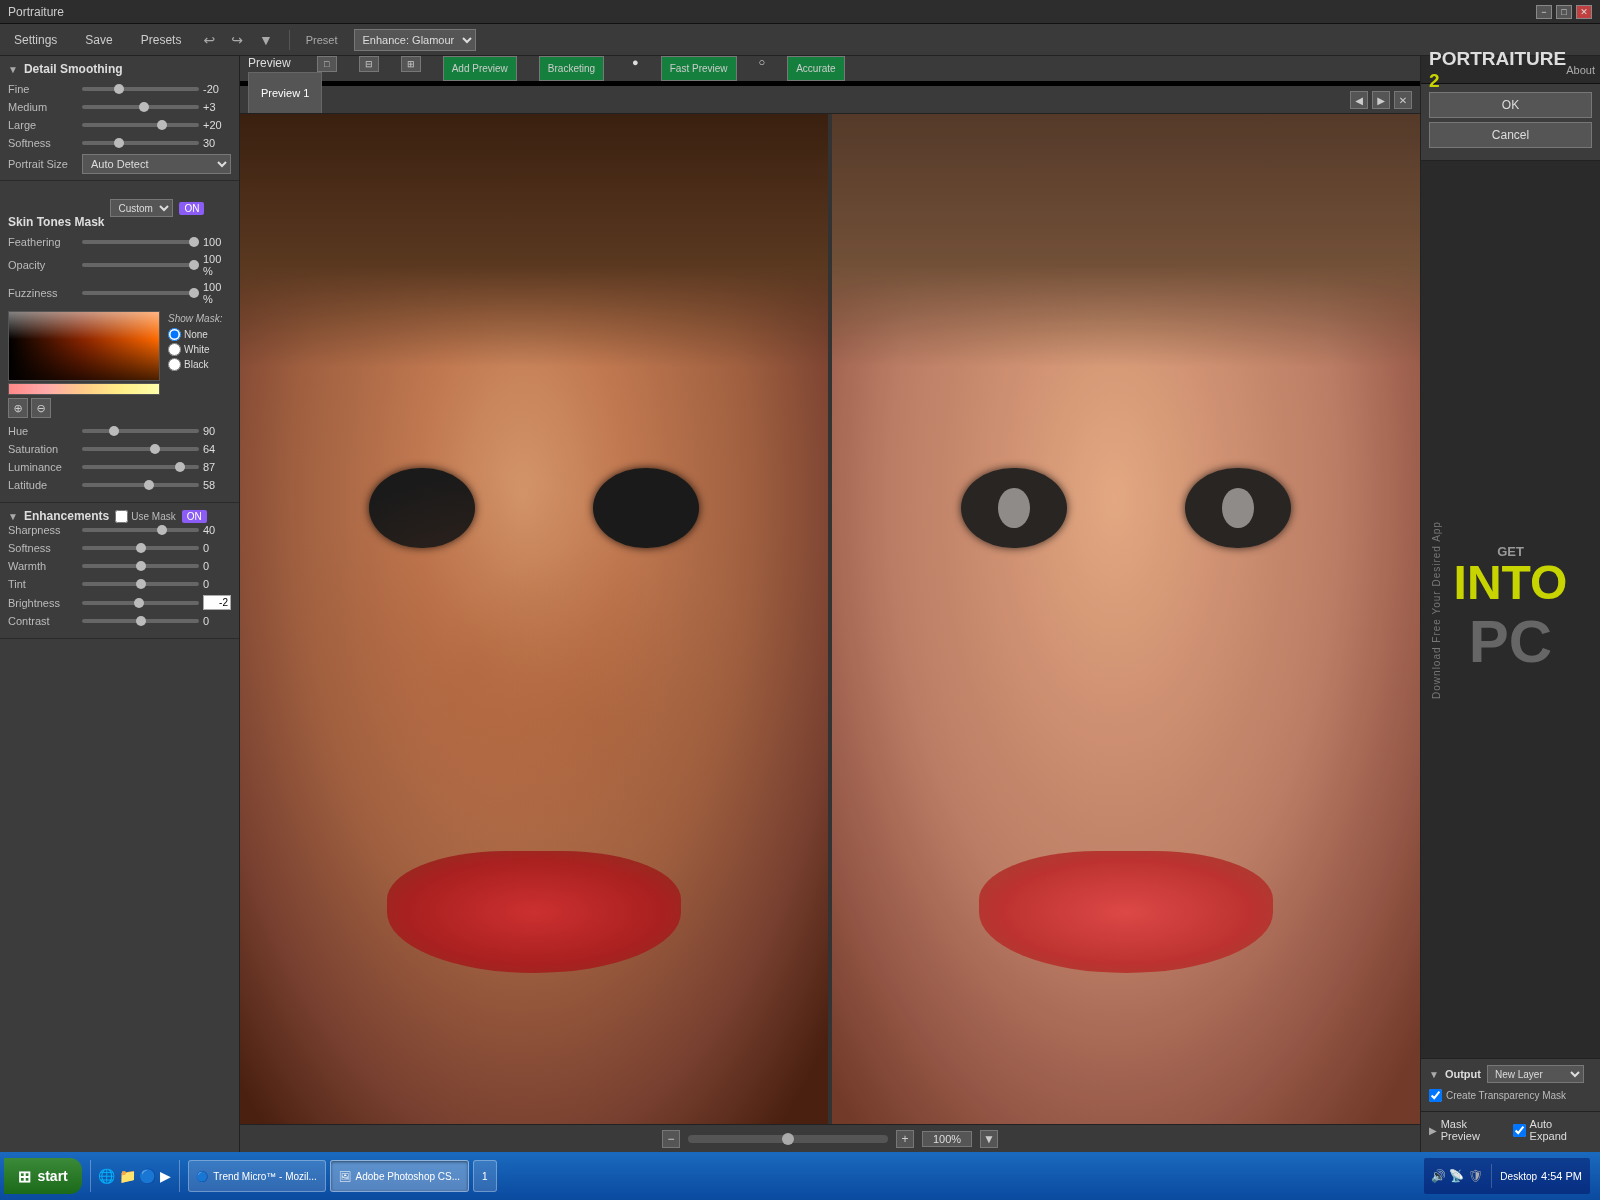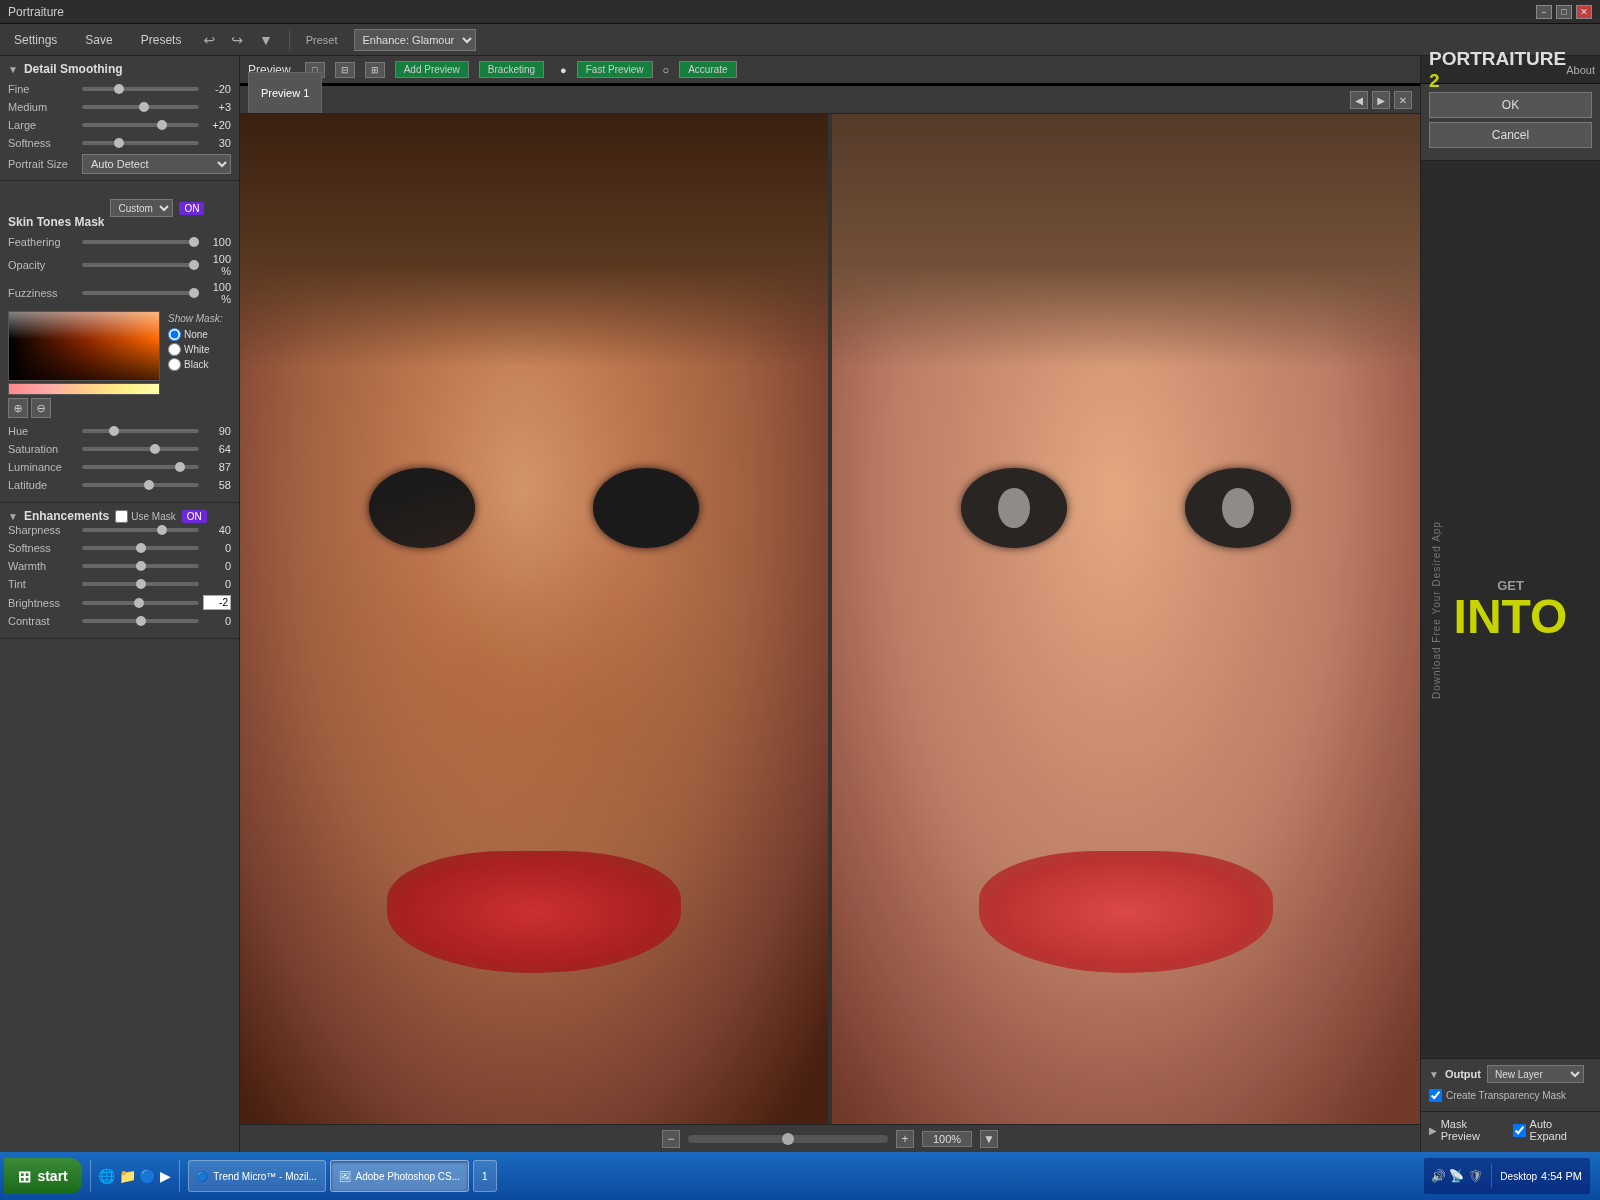--- a/index.html
+++ b/index.html
@@ -117,21 +117,21 @@
     input[type=range]::-webkit-slider-thumb {
       -webkit-appearance: none;
       width: 10px; height: 10px;
       border-radius: 50%;
       background: #bbb;
       cursor: pointer;
     }
 
     .slider-value {
       width: 28px;
-      text-align: right;
+      text-align: left;
       font-size: 11px;
       color: #ddd;
       flex-shrink: 0;
     }
 
     .portrait-size-row {
       display: flex;
       align-items: center;
       margin-top: 4px;
       gap: 4px;
@@ -149,21 +149,21 @@
       align-items: center;
       gap: 6px;
       margin-bottom: 6px;
     }
     .skin-title { font-size: 12px; font-weight: bold; color: #ddd; margin-top: 28px; }
     .skin-mode-select {
       background: #555; color: #ddd; border: 1px solid #777;
       padding: 1px 3px; font-size: 10px; height: 18px;
     }
     .on-badge {
-      background: #6d28d9;
+      background: #8b5cf6;
       color: #fff;
       font-size: 10px;
       padding: 1px 5px;
       border-radius: 2px;
     }
     .color-gradient {
       width: 152px;
       height: 70px;
       position: relative;
       background: linear-gradient(to right, #000, #8b2500, #ff6a00);
@@ -218,24 +218,23 @@
       background: #555;
       display: flex;
       flex-direction: column;
       min-width: 0;
     }
 
     #preview-toolbar {
       background: #3a3a3a;
       height: 30px;
       display: flex;
-      align-items: center;
       padding: 0 8px;
-      gap: 10px;
-      border-bottom: 3px solid #000000;
+      gap: 22px;
+      border-bottom: 5px solid #000000;
     }
 
     .preview-tab {
       background: #4a4a4a;
       color: #ddd;
       font-size: 11px;
       padding: 14px 12px;
       border: 1px solid #666;
       border-bottom: none;
       cursor: pointer;
@@ -876,20 +875,21 @@
       <div class="ok-btn">Cancel</div>
     </div>
 
     <div id="ad-area">
       <div class="ad-side-text">Download Free Your Desired App</div>
       <div class="ad-content">
         <div style="display:flex; align-items:center; justify-content:center; gap:4px;">
           <span style="font-size:13px; color:#999; font-weight:bold;">GET</span>
         </div>
         <div class="ad-into">INTO</div>
+        <div class="ad-pc">PC</div>
       </div>
     </div>
 
     <div id="output-section">
       <div class="output-header">
         <span class="section-toggle">▼</span>
         <span class="output-title">Output</span>
         <select id="output-type-select">
           <option>New Layer</option>
           <option>Current Layer</option>

